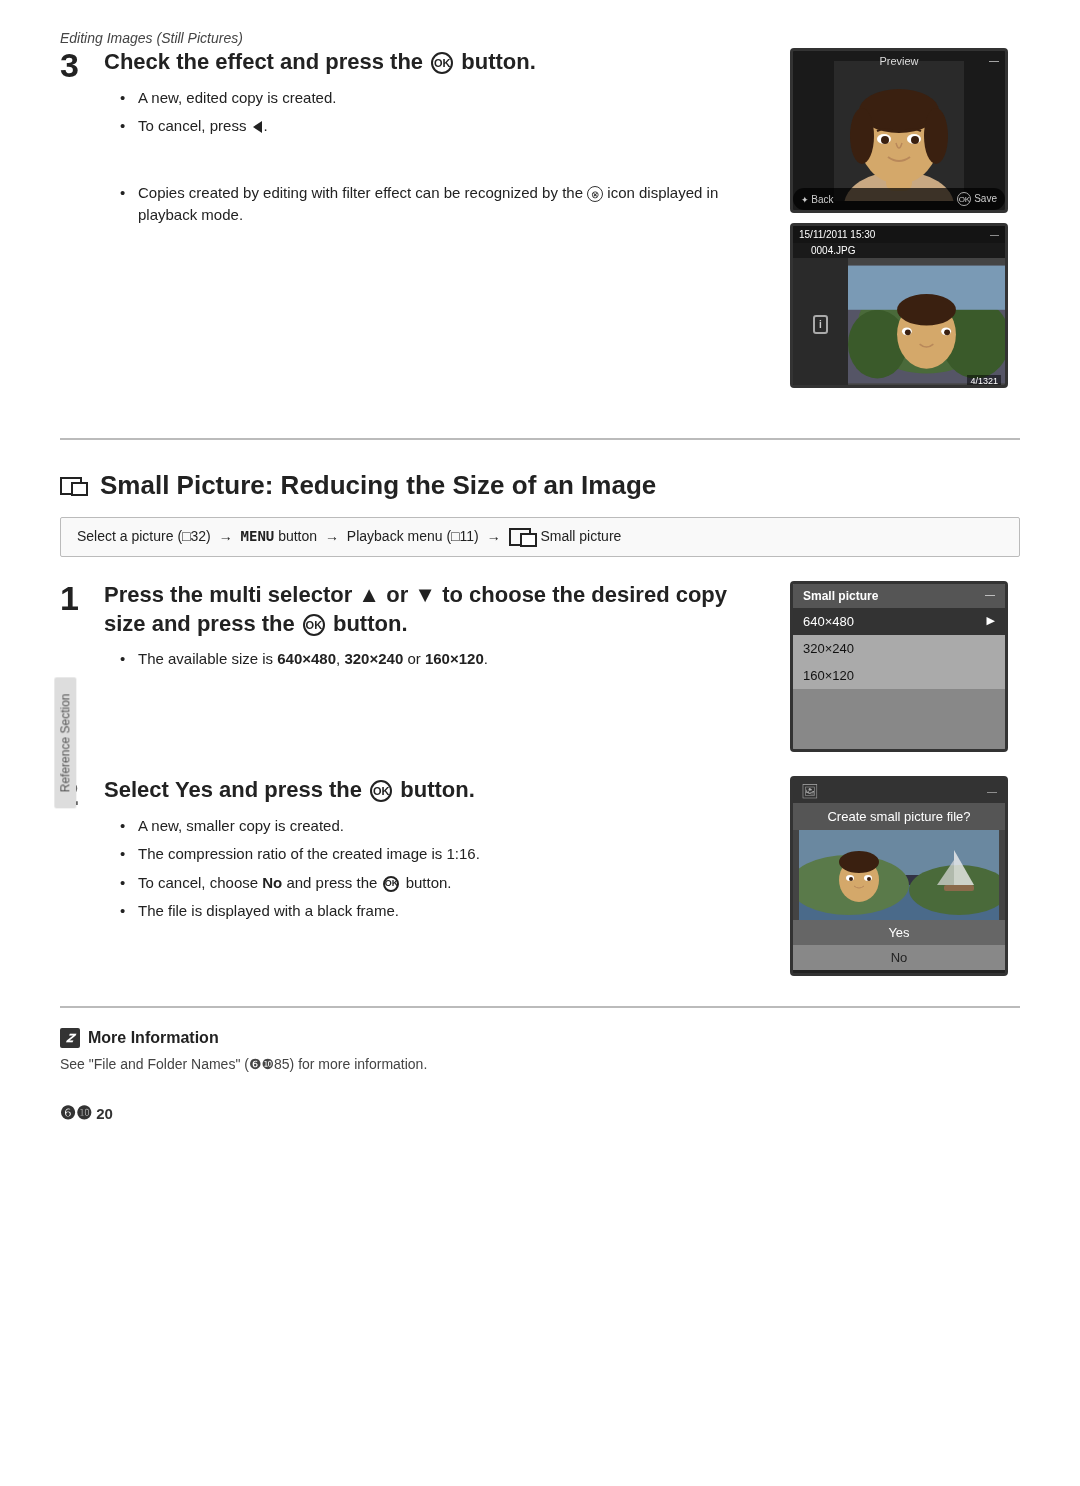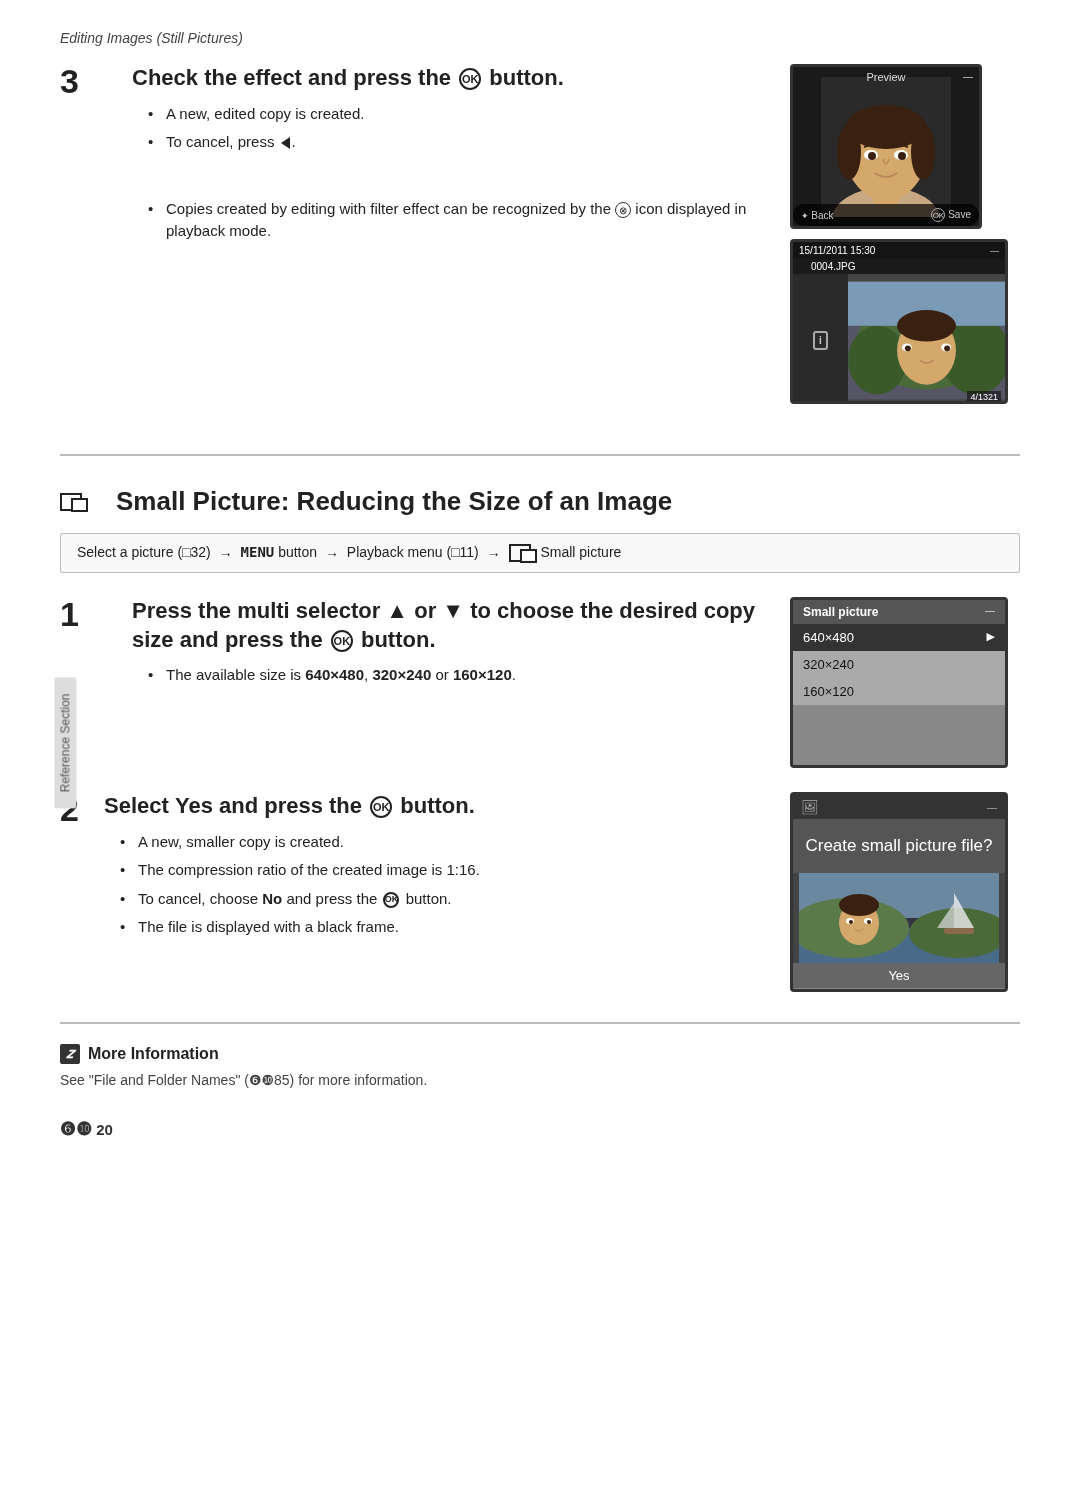--- a/index.html
+++ b/index.html
@@ -8,21 +8,21 @@
       font-family: 'Arial', sans-serif;
       font-size: 15px;
       color: #222;
       width: 1080px;
       min-height: 1486px;
       padding: 30px 60px 40px 60px;
     }
     .page-header {
       font-size: 14px;
       color: #444;
-      margin-bottom: 18px;
+      margin-bottom: 2px;
       font-style: italic;
     }
     .section-top {
       border-bottom: 2px solid #bbb;
       padding-bottom: 30px;
       margin-bottom: 30px;
     }
     .step-row {
       display: flex;
       align-items: flex-start;
@@ -76,34 +76,33 @@
       left: 0;
       top: 0;
     }
     .step-with-image {
       display: flex;
       align-items: flex-start;
       gap: 20px;
     }
     .step-text-col {
       flex: 1;
-      margin-left: 28px;
     }
     .step-images-col {
       display: flex;
       flex-direction: column;
       gap: 10px;
       min-width: 230px;
     }
     
     .camera-screen {
       background: #1a1a1a;
       border: 3px solid #333;
       border-radius: 4px;
-      width: 192px;
+      width: 218px;
       height: 165px;
       position: relative;
       overflow: hidden;
     }
     .camera-screen .screen-label {
       position: absolute;
       top: 4px;
       left: 0;
       right: 0;
       text-align: center;
@@ -211,21 +210,21 @@
       font-size: 9px;
       color: #fff;
       background: rgba(0,0,0,0.5);
       padding: 1px 3px;
       text-decoration: underline;
     }
     
     .section-heading-row {
       display: flex;
       align-items: center;
-      gap: 28px;
+      gap: 12px;
       margin-bottom: 16px;
       margin-top: 10px;
     }
     .section-heading-title {
       font-size: 26px;
       font-weight: bold;
     }
     .instruction-box {
       border: 1px solid #bbb;
       background: #f9f9f9;
@@ -294,22 +293,22 @@
     }
     .create-screen-header {
       display: flex;
       justify-content: space-between;
       align-items: center;
       padding: 4px 8px;
       background: #333;
     }
     .create-screen-msg {
       background: #555;
-      padding: 17px 8px;
-      font-size: 17px;
+      padding: 6px 8px;
+      font-size: 13px;
       color: #fff;
       text-align: center;
     }
     .create-screen-image {
       flex: 1;
       background: #444;
       height: 90px;
       position: relative;
       display: flex;
       align-items: center;

